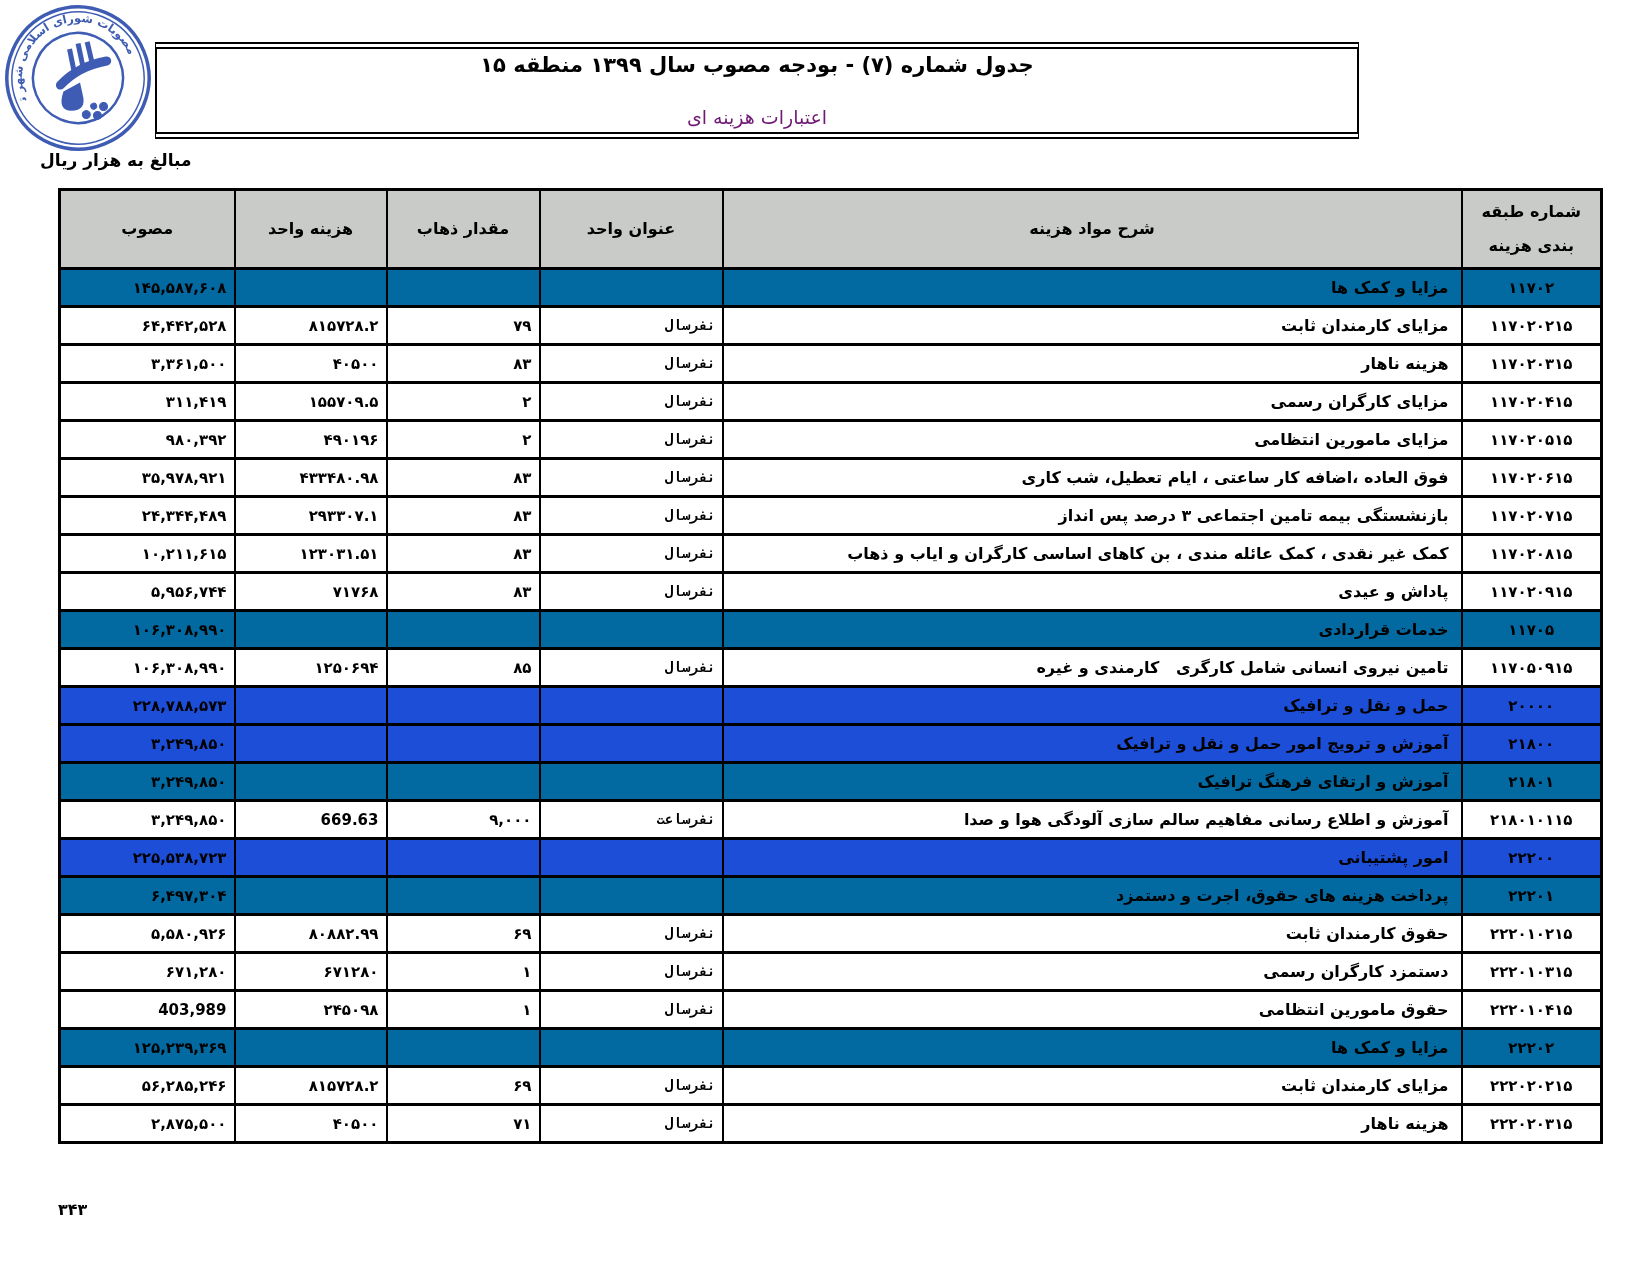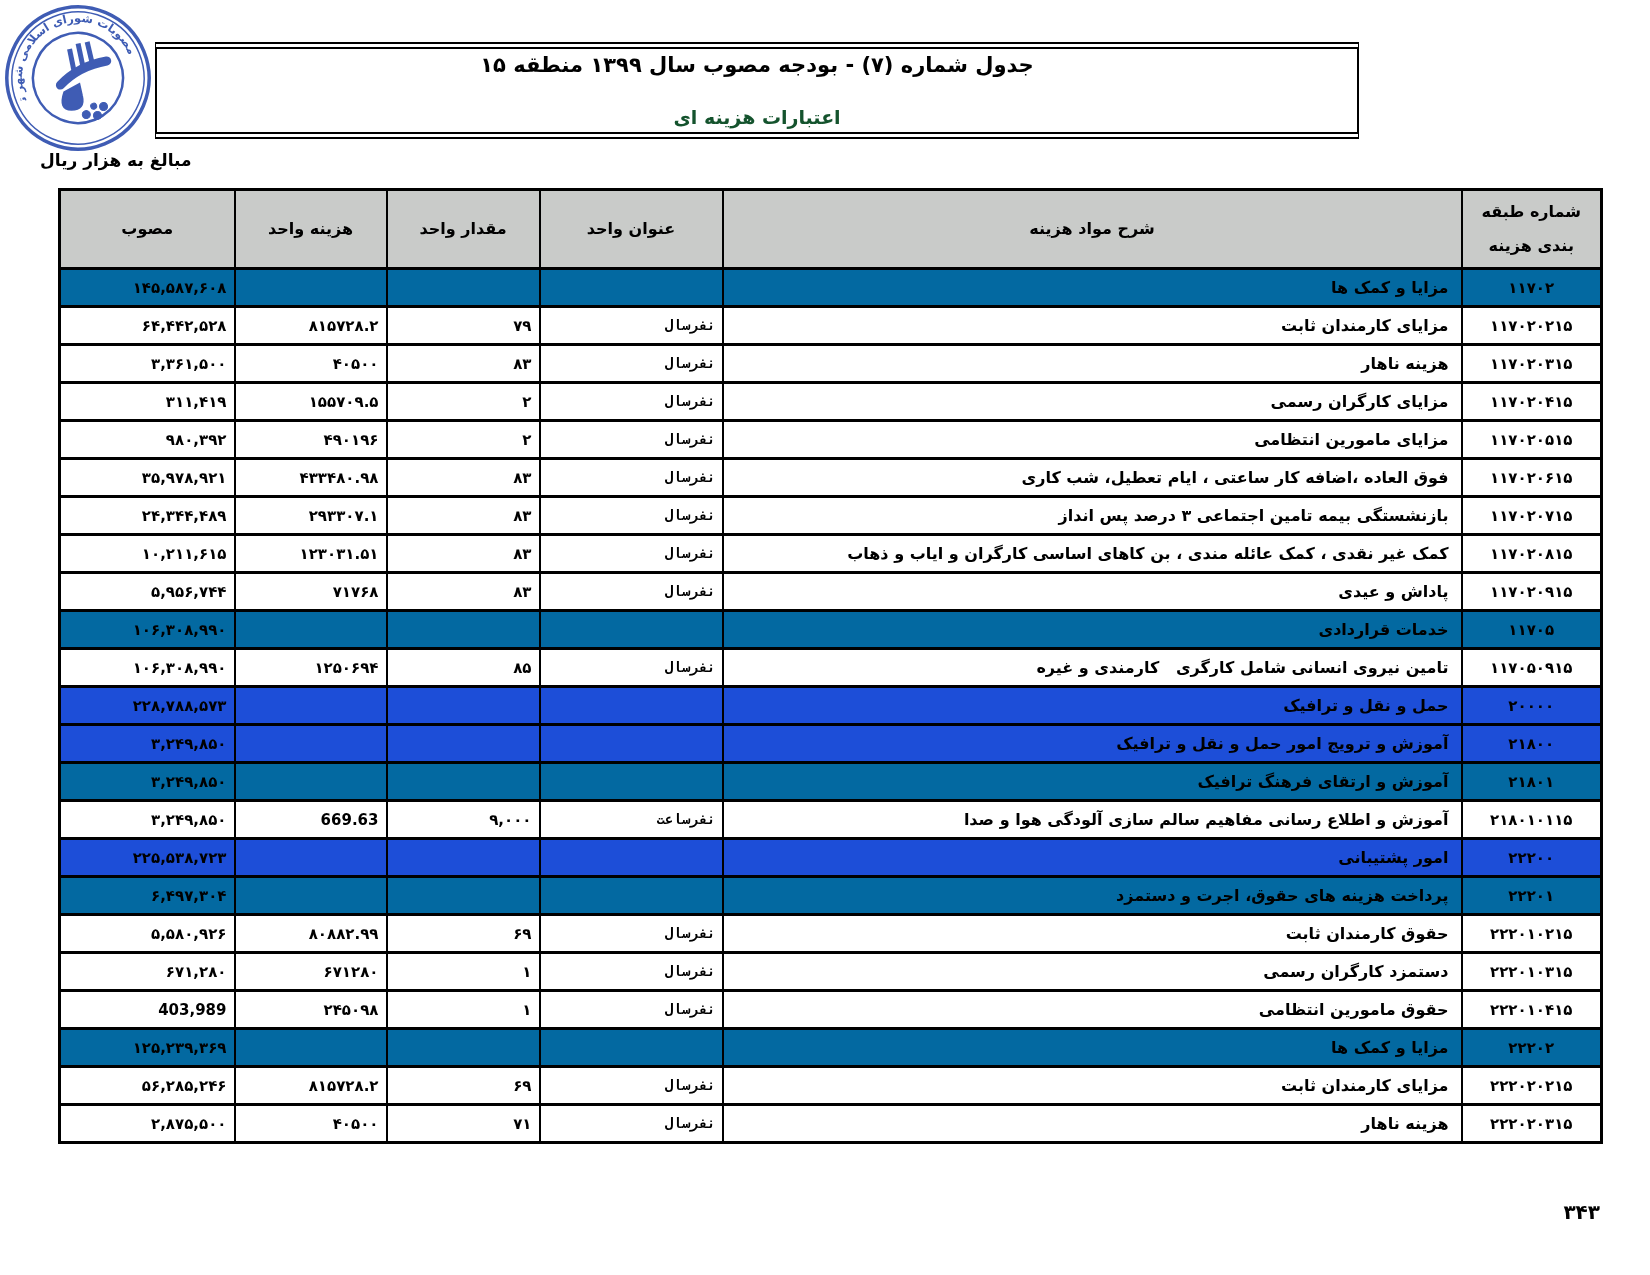--- a/index.html
+++ b/index.html
@@ -9,21 +9,21 @@
   }
   .title-box{
     position:absolute;left:155px;top:42px;width:1204px;height:97px;
     box-sizing:border-box;
     border-top:7px double #000;border-bottom:7px double #000;
     border-left:2px solid #000;border-right:2px solid #000;
     display:flex;flex-direction:column;justify-content:space-evenly;
     text-align:center;
   }
   .title-line1{font-size:21px;font-weight:bold;color:#000;}
-  .title-line2{font-size:19px;font-weight:bold;color:#14532d;margin-top:24px;}
+  .title-line2{font-size:19px;font-weight:normal;color:#701a75;margin-top:24px;}
   .amounts-note{
     position:absolute;left:40px;top:150px;font-size:17px;font-weight:bold;color:#000;
     direction:rtl;
   }
   .stamp{position:absolute;left:3px;top:2px;width:150px;height:152px;}
   table.budget{
     position:absolute;left:58px;top:188px;width:1542px;
     border-collapse:collapse;table-layout:fixed;
     border:3px solid #000;
   }
@@ -38,22 +38,22 @@
     white-space:normal;line-height:2.1;
   }
   tbody td{height:33px;font-weight:bold;vertical-align:middle;}
   td.cell-code{text-align:center;font-size:15px;}
   td.cell-desc{text-align:right;padding-right:12px;font-size:16px;white-space:normal;line-height:1.2;}
   td.cell-unit{text-align:right;padding-right:6px;font-size:14px;font-family:Liberation Mono, monospace;}
   td.cell-num{text-align:right;padding-right:7px;font-size:15px;}
   tr.shade-light td{background:#0369a1;}
   tr.shade-dark td{background:#1d4ed8;}
   .page-number{
-    position:absolute;left:58px;top:1200px;width:1542px;text-align:right;
-    font-size:20px;font-weight:bold;color:#000;
+    position:absolute;left:58px;top:1200px;width:1542px;text-align:left;
+    font-size:16px;font-weight:bold;color:#000;
   }
 </style>
 </head>
 <body>
 
 <div class="stamp">
   <svg width="150" height="152" viewBox="0 0 150 152">
     <g transform="rotate(-22 75 76)" opacity="0.92">
       <circle cx="75" cy="76" r="71" fill="none" stroke="#2f4fae" stroke-width="3.5"></circle>
       <circle cx="75" cy="76" r="66" fill="none" stroke="#2f4fae" stroke-width="1.5"></circle>
@@ -93,21 +93,21 @@
     <col style="width:183px">
     <col style="width:153px">
     <col style="width:152px">
     <col style="width:175px">
   </colgroup>
   <thead>
     <tr>
       <th>شماره طبقه بندی هزینه</th>
       <th>شرح مواد هزینه</th>
       <th>عنوان واحد</th>
-      <th>مقدار واحد</th>
+      <th>مقدار ذهاب</th>
       <th>هزینه واحد</th>
       <th>مصوب</th>
     </tr>
   </thead>
   <tbody>
       <tr class="shade-light">
         <td class="cell-code">۱۱۷۰۲</td>
         <td class="cell-desc">مزایا و کمک ها</td>
         <td class="cell-unit"></td>
         <td class="cell-num"></td>

